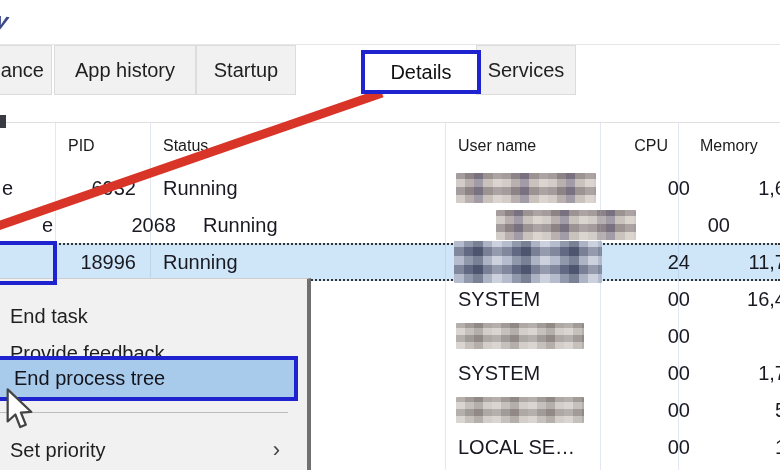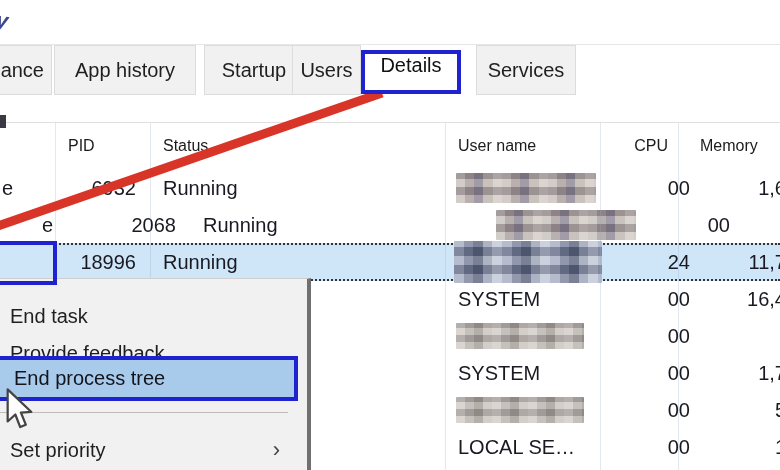--- a/index.html
+++ b/index.html
@@ -11,26 +11,26 @@
   .corner-mark{position:absolute;left:-4px;top:8px;font-size:22px;font-style:italic;
       color:#3c4a8c;font-weight:bold;transform:rotate(8deg);}
   .topline{position:absolute;left:0;top:44px;width:780px;height:1px;background:#e7e7e7;}
 
   
   .tab{position:absolute;top:45px;height:50px;background:#f1f1f1;
        border:1px solid #dcdcdc;box-sizing:border-box;color:#1f1f1f;
        font-size:20px;display:flex;align-items:center;justify-content:center;}
   .tab-ance{left:-40px;width:92px;justify-content:flex-end;padding-right:7px;}
   .tab-app{left:54px;width:142px;}
-  .tab-startup{left:204px;width:100px;}
+  .tab-startup{left:196px;width:100px;}
   .tab-users{left:292px;width:69px;}
   .tab-services{left:476px;width:100px;}
-  .tab-details-box{position:absolute;left:361px;top:50px;width:100px;height:44px;
+  .tab-details-box{position:absolute;left:361px;top:50px;width:120px;height:44px;
        background:#fff;border:4px solid #1e22cf;box-sizing:border-box;z-index:21;
-       display:flex;align-items:flex-start;justify-content:center;font-size:20px;color:#111;}
+       display:flex;align-items:center;justify-content:center;font-size:20px;color:#111;}
 
   
   .hdr-topline{position:absolute;left:0;top:122px;width:780px;height:1px;background:#e0e0e0;}
   .hdr-artifact{position:absolute;left:0;top:115px;width:6px;height:13px;background:#3a3a42;}
   .colsep{position:absolute;top:123px;height:347px;width:1px;background:rgba(150,170,200,0.28);z-index:3;}
   .hdr{position:absolute;top:132px;height:28px;font-size:16px;color:#1b1b1b;
        display:flex;align-items:center;white-space:nowrap;}
   .hdr-pid{left:68px;}
   .hdr-status{left:163px;}
   .hdr-user{left:458px;}
@@ -93,23 +93,20 @@
 
   <div class="tab tab-ance">
     <span>ance</span>
   </div>
   <div class="tab tab-app">
     <span>App history</span>
   </div>
   <div class="tab tab-startup">
     <span>Startup</span>
   </div>
-  <div class="tab tab-users">
-    <span>Users</span>
-  </div>
   <div class="tab tab-services">
     <span>Services</span>
   </div>
   <div class="tab-details-box">
     <span>Details</span>
   </div>
 
   <div class="hdr-topline"></div>
   <div class="hdr-artifact"></div>
   <div class="hdr hdr-pid">PID</div>

